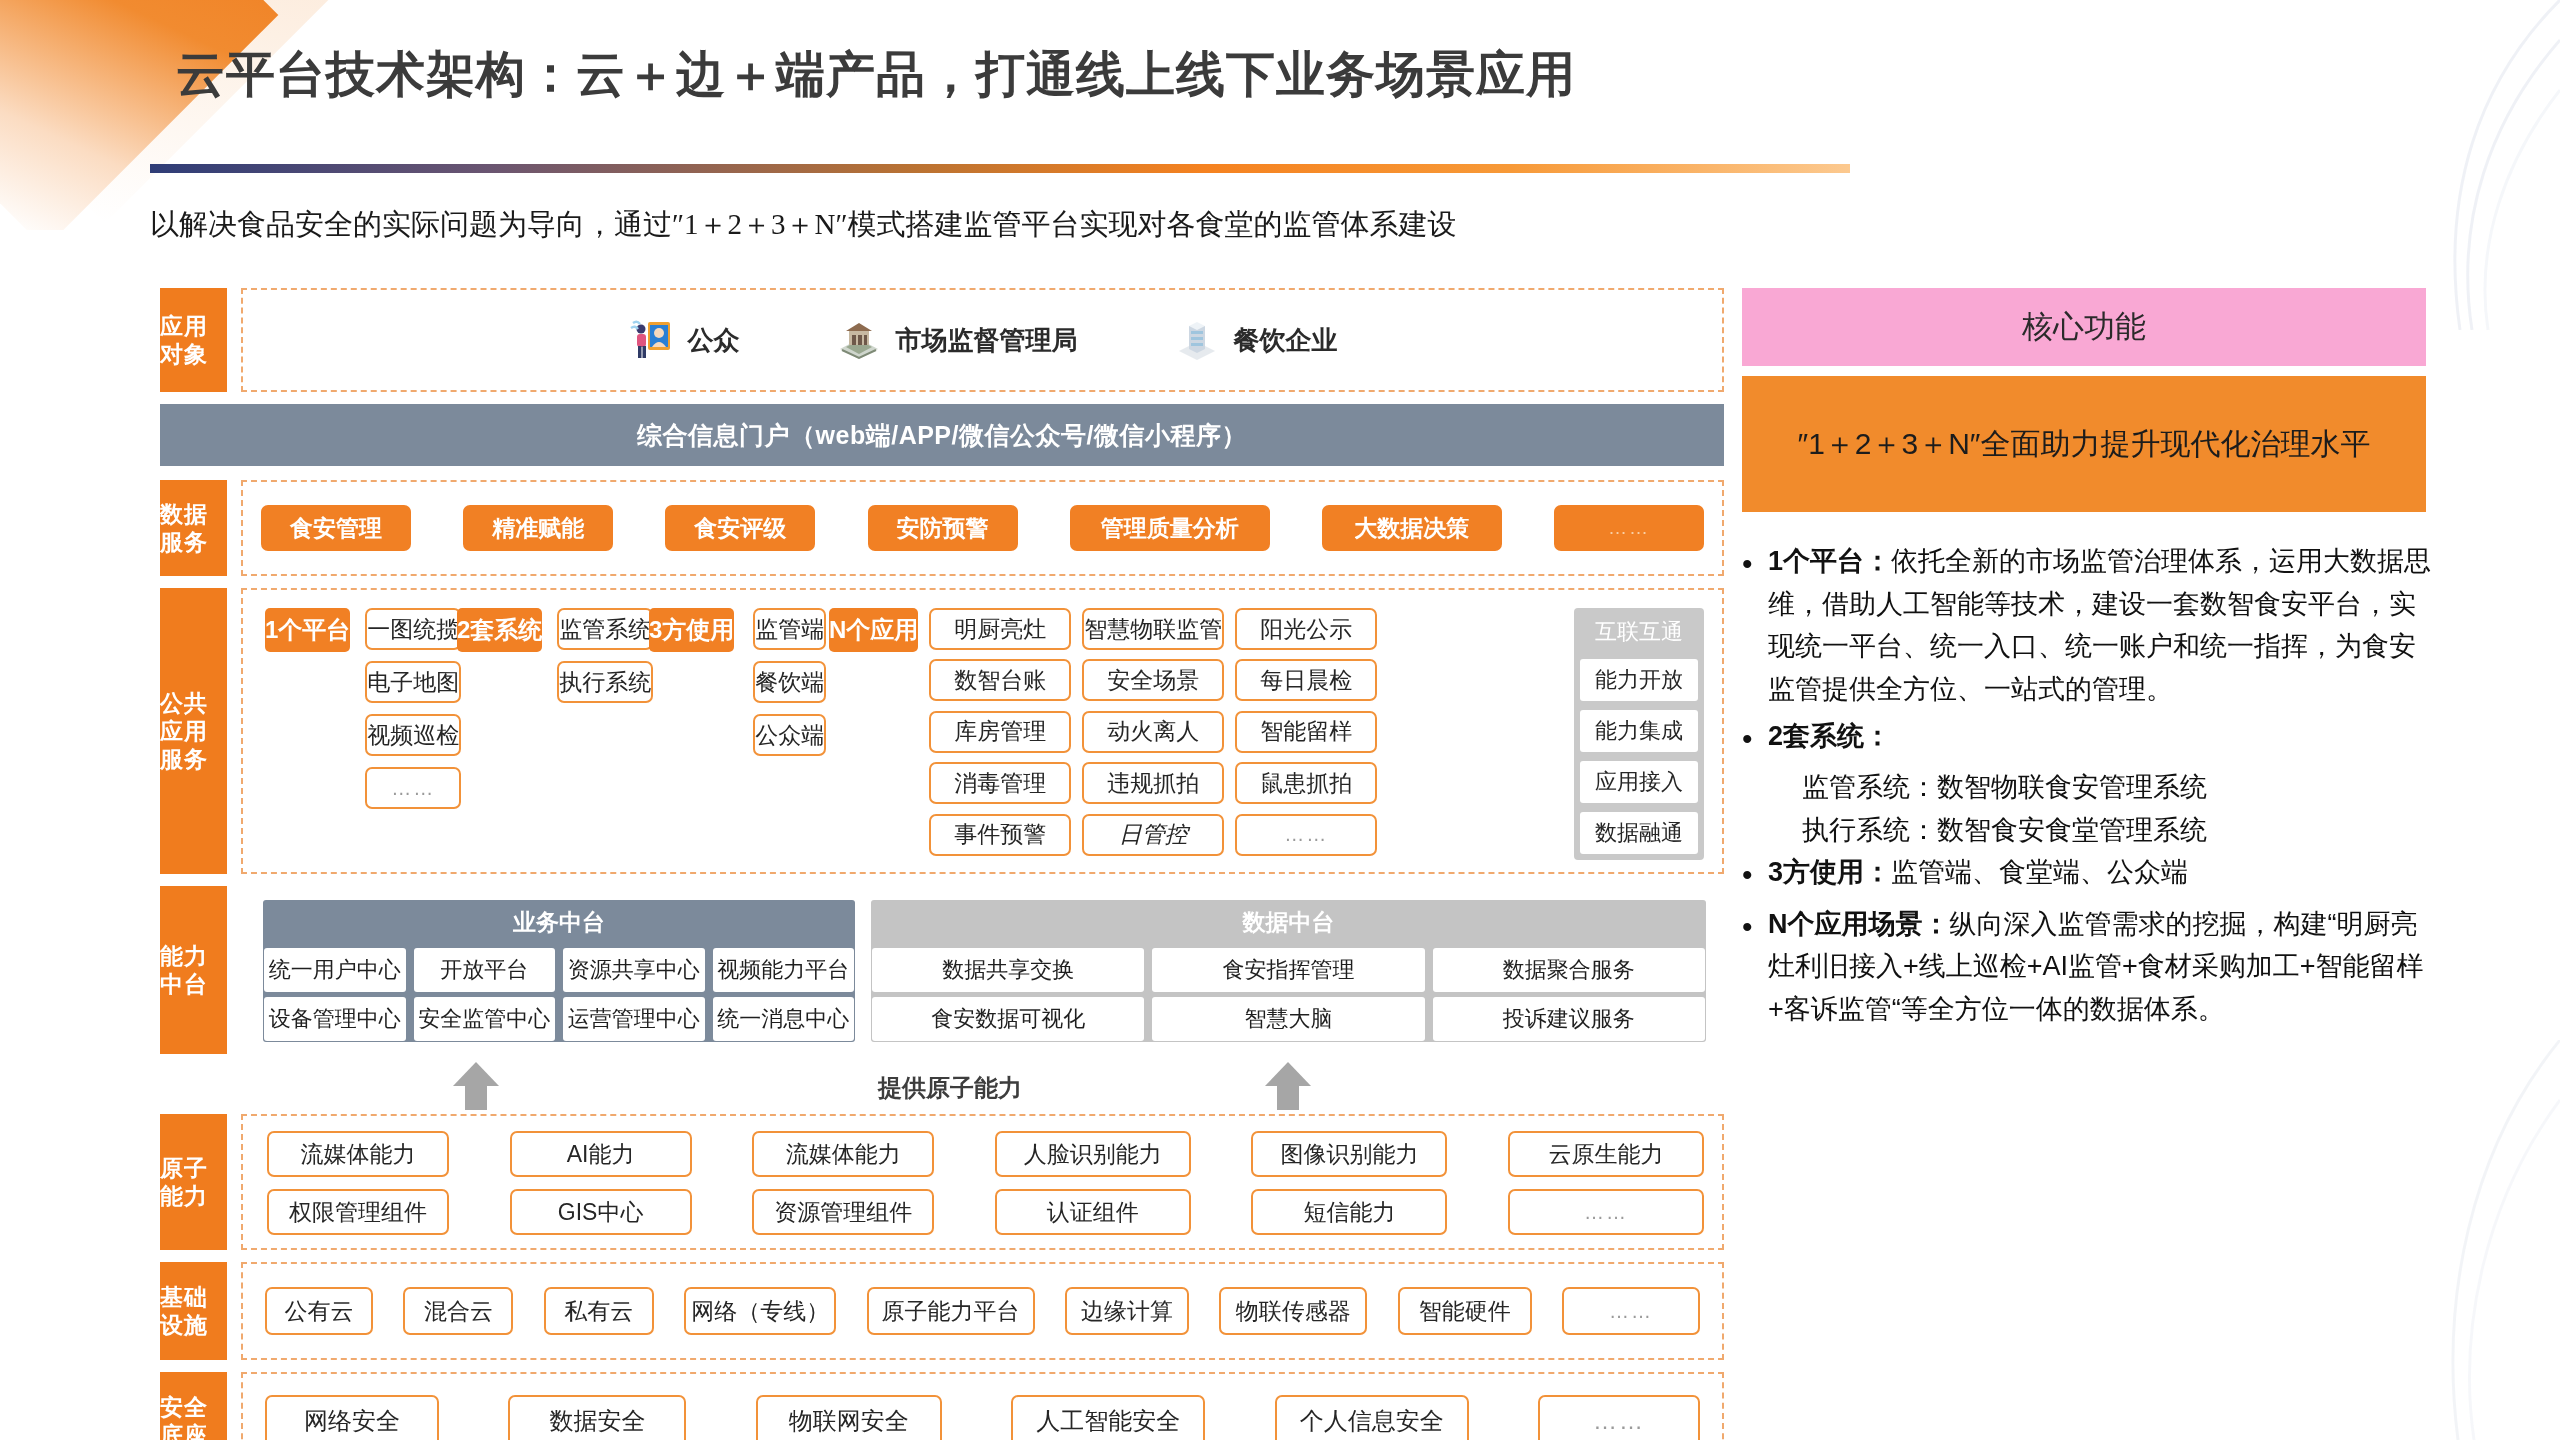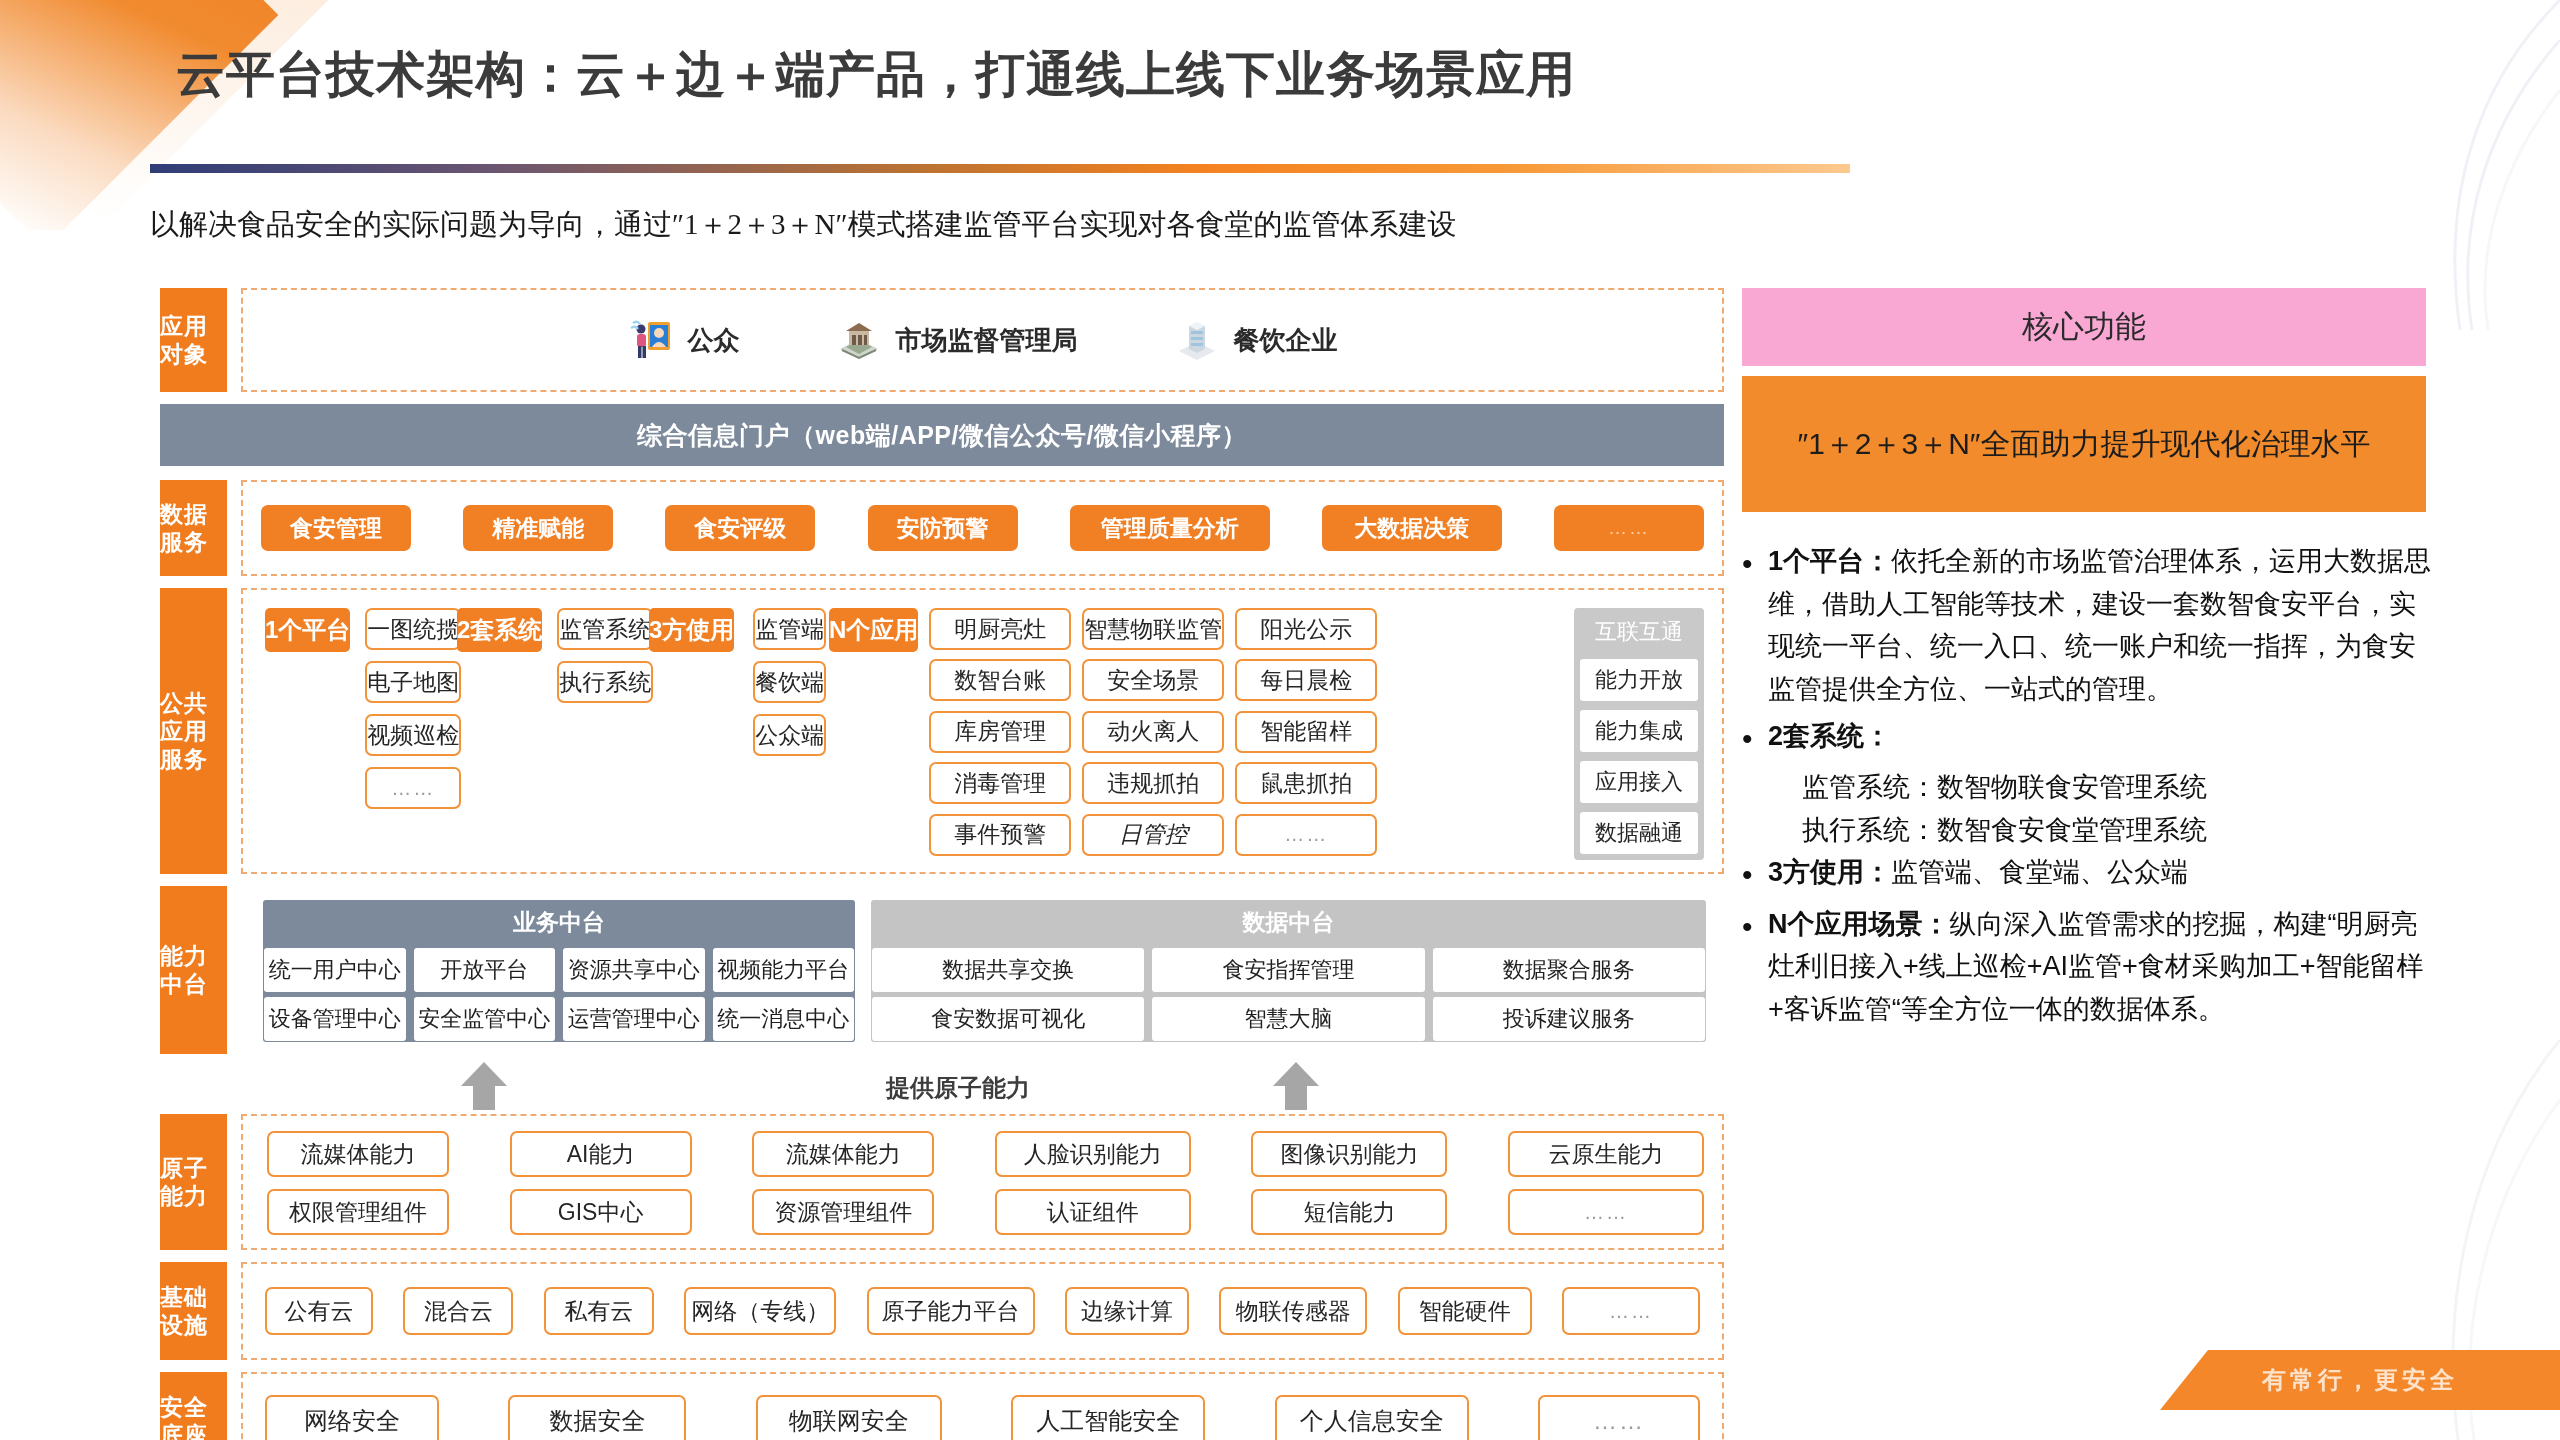--- a/index.html
+++ b/index.html
@@ -112,21 +112,21 @@
   .cmp-title { color: #ffffff; font-size: 23px; font-weight: bold; text-align: center; padding: 6px 0 10px; }
   .cmp-grid { display: grid; gap: 8px; }
   .cmp-grid.g4 { grid-template-columns: repeat(4,1fr); }
   .cmp-grid.g3 { grid-template-columns: repeat(3,1fr); }
   .cmp-cell {
     height: 44px; background: #ffffff; color: #1f1f1f; font-size: 22px;
     display: flex; align-items: center; justify-content: center; border-radius: 3px; white-space: nowrap;
   }
 
   
-  .arrows { position: absolute; left: 16px; width: 1564px; }
+  .arrows { position: absolute; left: 8px; width: 1564px; }
   .arrow-shape { position: absolute; }
   .arrow-shape .head { width: 0; height: 0; border-left: 23px solid transparent; border-right: 23px solid transparent; border-bottom: 24px solid #a6a6a6; }
   .arrow-shape .stem { width: 22px; height: 24px; background: #a6a6a6; margin: 0 auto; }
   .arrows-label { position: absolute; width: 100%; text-align: center; font-size: 24px; font-weight: bold; color: #3d3d3d; top: 14px; }
 
   
   .atomic { position: absolute; left: 24px; right: 18px; top: 16px; bottom: 14px; display: flex; flex-direction: column; justify-content: center; gap: 12px; }
   .atomic-row { display: flex; gap: 0; height: 46px; }
 
   
@@ -483,17 +483,14 @@
           <div class="dot">•</div>
           <div class="txt"><b>3方使用：</b>监管端、食堂端、公众端</div>
         </div>
         <div class="bullet">
           <div class="dot">•</div>
           <div class="txt"><b>N个应用场景：</b>纵向深入监管需求的挖掘，构建“明厨亮灶利旧接入+线上巡检+AI监管+食材采购加工+智能留样+客诉监管“等全方位一体的数据体系。</div>
         </div>
       </div>
   </div>
 
-  <div class="ribbon">
-    <span>有常行，更安全</span>
-  </div>
 
 </div>
 
 </body></html>

